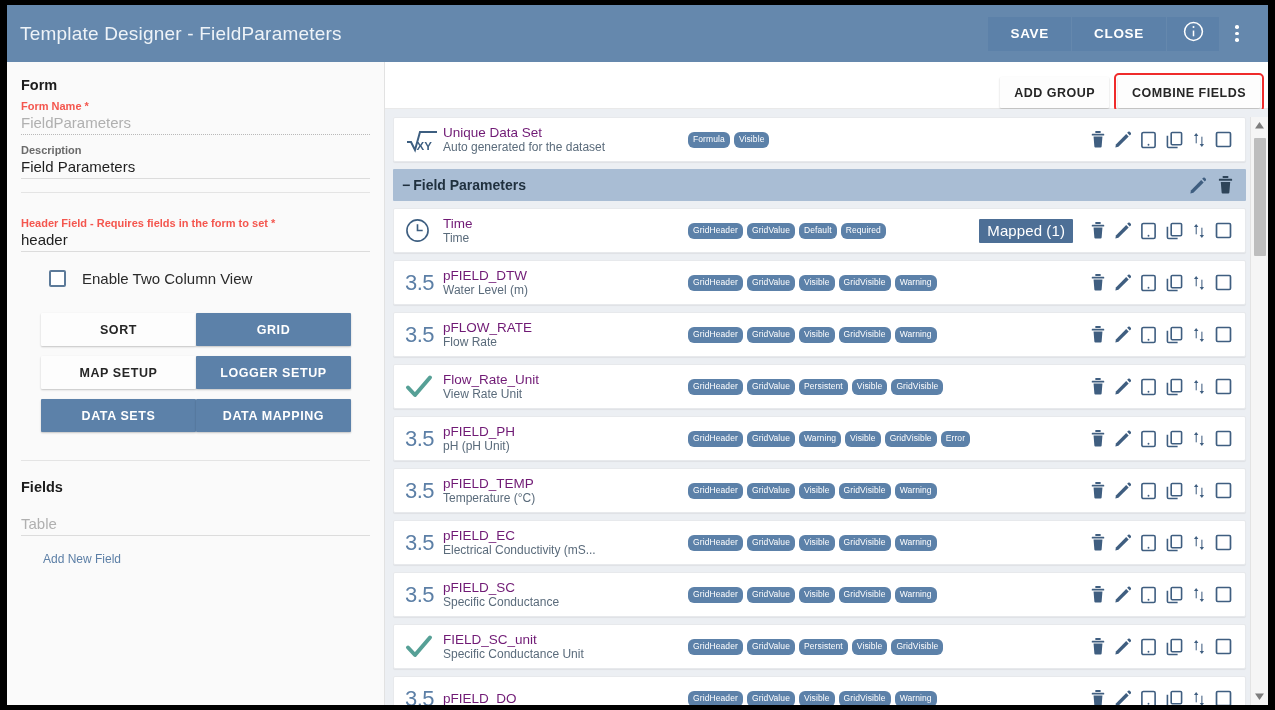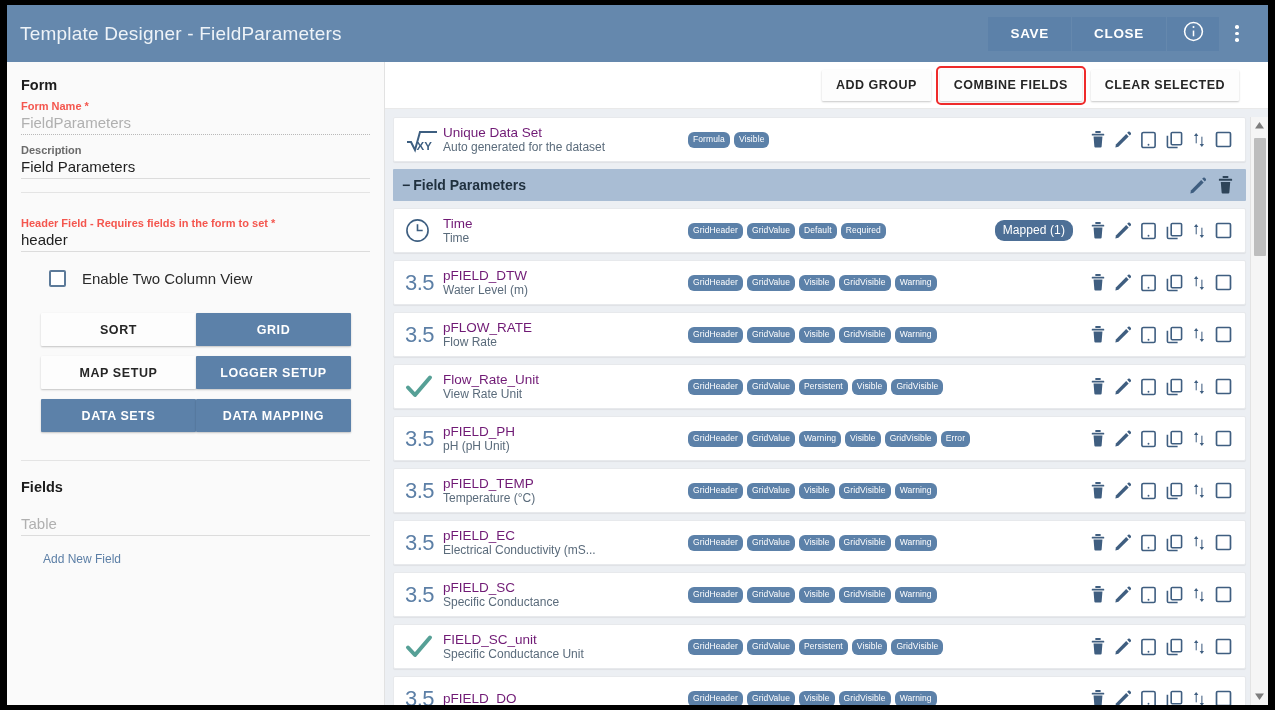--- a/index.html
+++ b/index.html
@@ -215,23 +215,23 @@
     display: flex;
     flex-direction: column;
     min-width: 0;
     background: #ffffff;
     position: relative;
   }
   .right-toolbar {
     height: 47px;
     flex: 0 0 47px;
     display: flex;
-    align-items: center;
+    align-items: flex-end;
     justify-content: flex-end;
-    padding-right: 29px;
+    padding-right: 8px;
     box-sizing: border-box;
     border-bottom: 1px solid #e9e9e9;
     background: #ffffff;
     gap: 9px;
   }
   .obtn {
     height: 31px;
     background: #fdfdfd;
     border: none;
     box-shadow: 0 1px 2px rgba(0,0,0,.22);
@@ -332,23 +332,23 @@
     color: #ffffff;
     font-size: 8.5px;
     line-height: 1;
     padding: 3.5px 5px 4px 5px;
     border-radius: 6px;
     white-space: nowrap;
     letter-spacing: .1px;
   }
   .chip.mapped {
     background: #4d6f96;
-    font-size: 12px;
+    font-size: 15px;
     padding: 4px 8px 5px 8px;
-    border-radius: 9px;
+    border-radius: 1px;
     margin-right: 8px;
     text-align: right;
   }
 
   .row-actions {
     flex: 0 0 auto;
     display: flex;
     align-items: center;
     gap: 9px;
     margin-left: auto;
@@ -500,21 +500,20 @@
         <div class="underline-solid"></div>
 
         <div class="linkish">Add New Field</div>
       </div>
 
       <div class="right">
 
         <div class="right-toolbar">
           <button class="obtn">ADD GROUP</button>
           <button class="obtn highlight">COMBINE FIELDS</button>
-          <button class="obtn">CLEAR SELECTED</button>
         </div>
 
         <div class="list-wrap">
           <div class="list">
 
             <div class="card">
               <div class="ficon">
                 <svg width="34" height="26" viewBox="0 0 34 26">
                   <path d="M2 15 L6 15 L10 23 L15 5 L32 5" fill="none" stroke="#3d5e80" stroke-width="2"></path>
                   <text x="11.5" y="22.5" font-family="Liberation Sans, sans-serif" font-size="11.5" font-weight="bold" fill="#3d5e80">XY</text>

